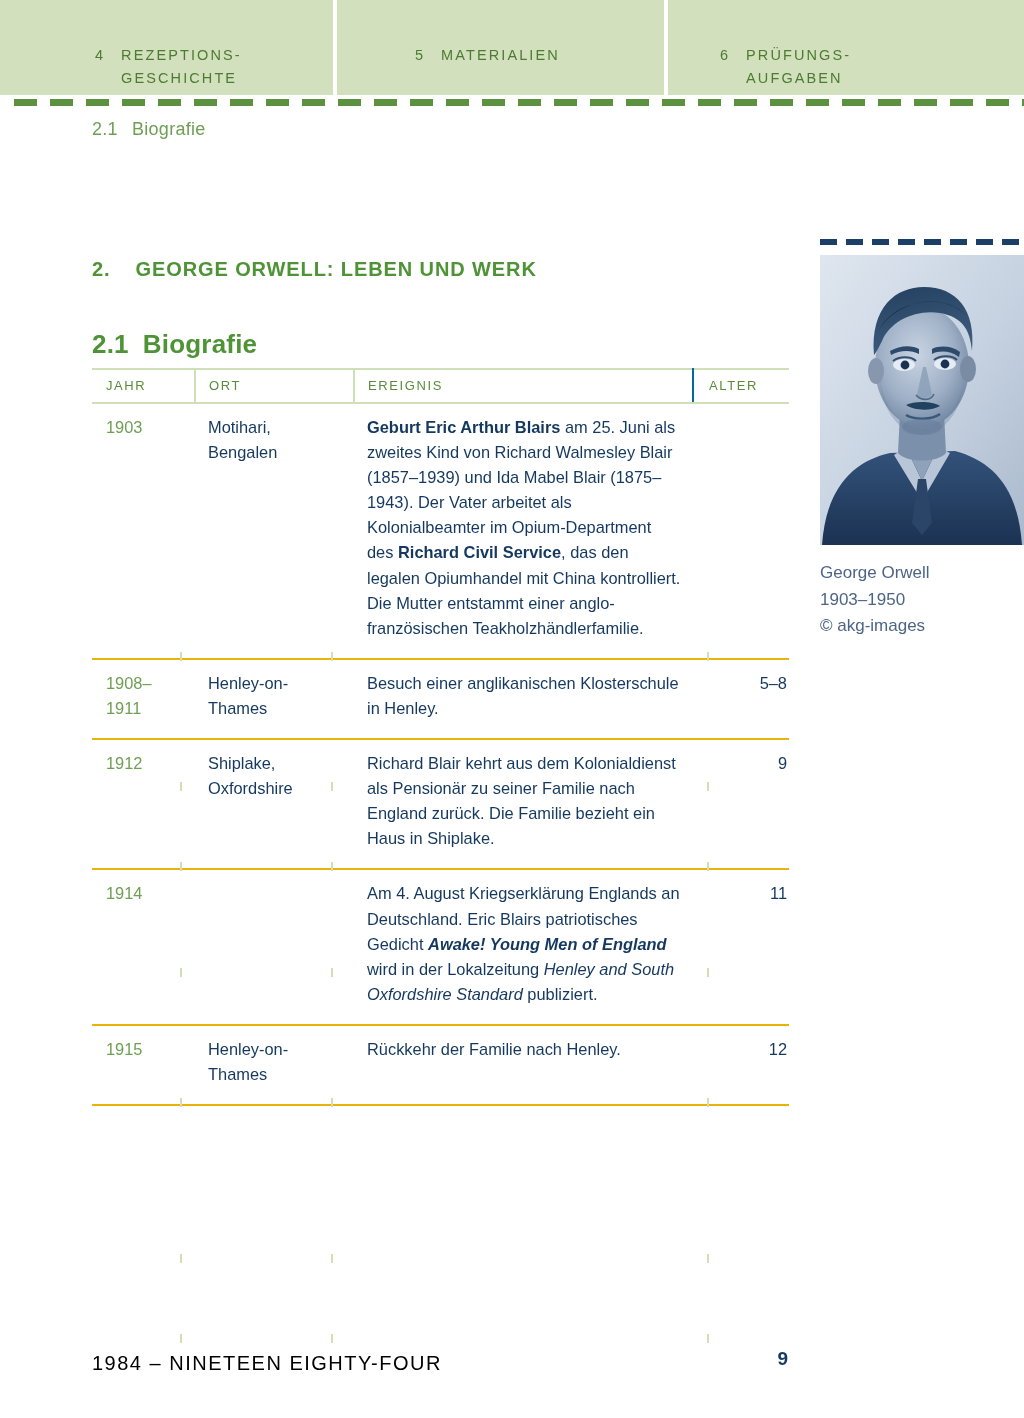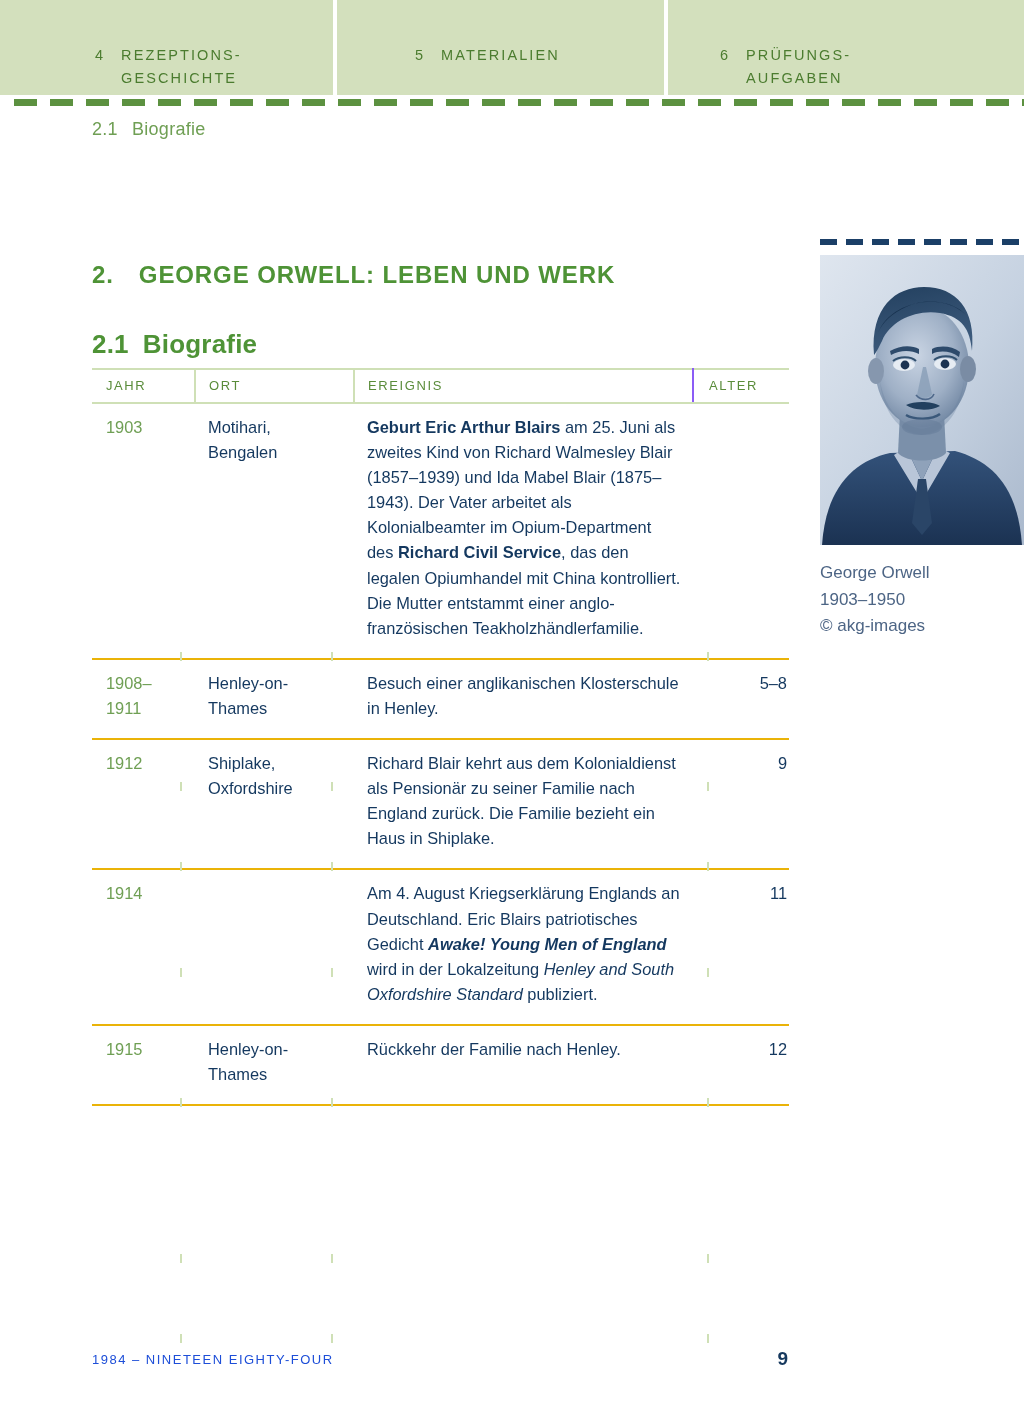--- a/index.html
+++ b/index.html
@@ -87,21 +87,21 @@
     color: #6f9f54;
     letter-spacing: 0.3px;
   }
   .breadcrumb .bc-num { margin-right: 14px; }
 
   
   .h-chapter {
     position: absolute;
     left: 92px;
     top: 245px;
-    font-size: 24px;
+    font-size: 20px;
     font-weight: bold;
     color: #4e9336;
     letter-spacing: 0.9px;
     white-space: nowrap;
   }
   .h-chapter .hc-num { margin-right: 25px; }
 
   .h-section {
     position: absolute;
     left: 92px;
@@ -130,21 +130,21 @@
     letter-spacing: 1.6px;
     color: #5a8c3a;
     text-align: left;
     padding: 8px 0 9px 0;
     border-top: 2px solid #cfe0b6;
     border-bottom: 2px solid #cfe0b6;
     vertical-align: middle;
   }
   .bio-table th.c-jahr  { border-right: 2px solid #cfe0b6; padding-left: 14px; width: 88px; }
   .bio-table th.c-ort   { border-right: 2px solid #cfe0b6; padding-left: 13px; width: 144px; }
-  .bio-table th.c-ereig { border-right: 2px solid #8b5cf6; padding-left: 13px; }
+  .bio-table th.c-ereig { border-right: 2px solid #0369a1; padding-left: 13px; }
   .bio-table th.c-alter { padding-left: 15px; width: 80px; }
 
   .bio-table td {
     vertical-align: top;
     padding: 11px 0 17px 0;
     border-bottom: 2px solid #eab308;
     line-height: 1.53;
   }
   .bio-table td.c-jahr {
     color: #6f9f54;
@@ -202,23 +202,23 @@
     line-height: 1.56;
     color: #4d6585;
     white-space: pre-line;
   }
 
   
   .footer-title {
     position: absolute;
     left: 92px;
     top: 1352px;
-    font-size: 13px;
+    font-size: 20px;
     letter-spacing: 1.5px;
-    color: #1d4ed8;
+    color: #000000;
   }
   .footer-page {
     position: absolute;
     left: 742px;
     top: 1348px;
     width: 46px;
     text-align: right;
     font-size: 19px;
     font-weight: bold;
     color: #16395e;

